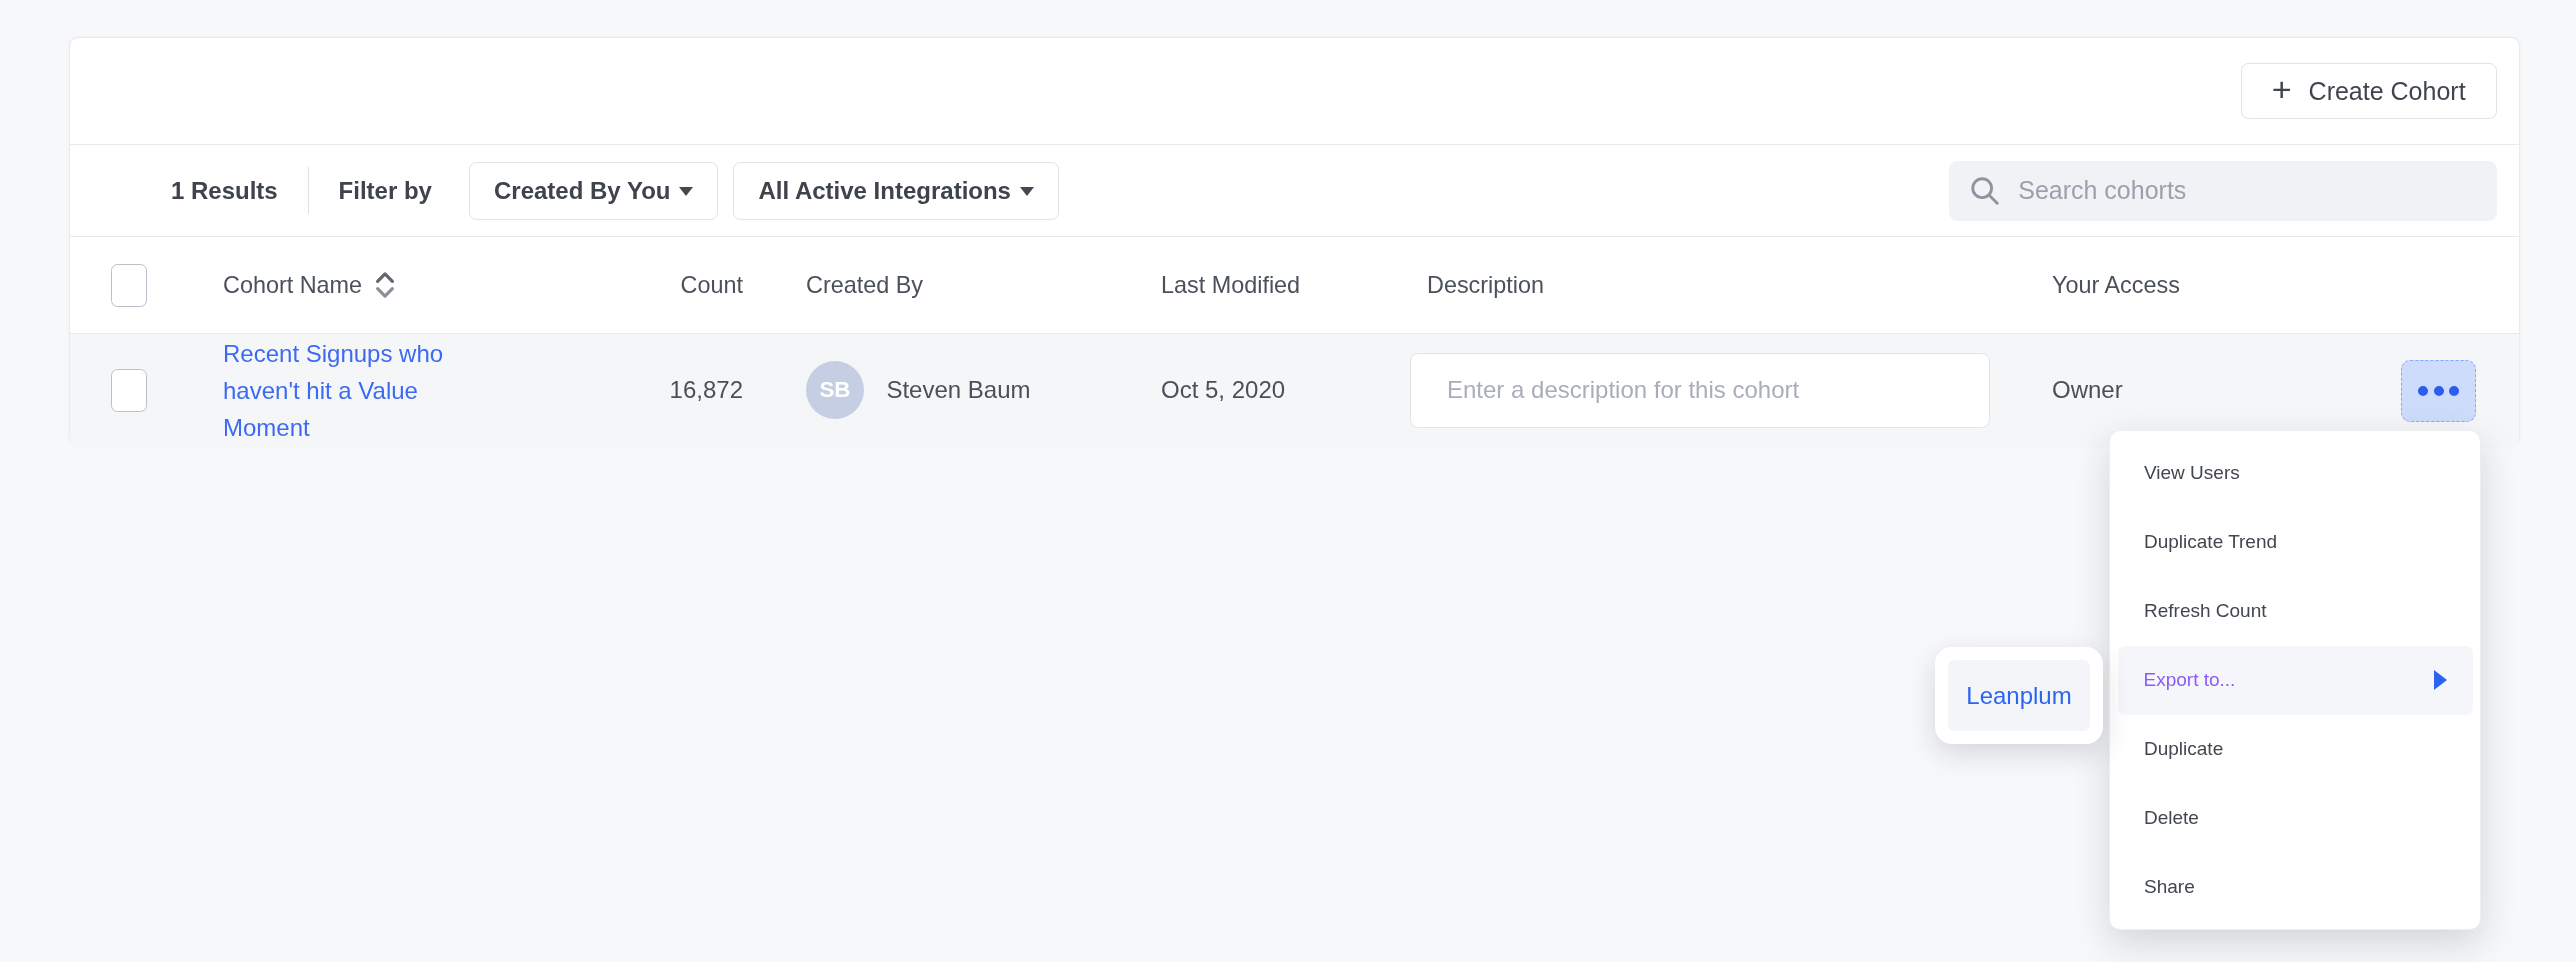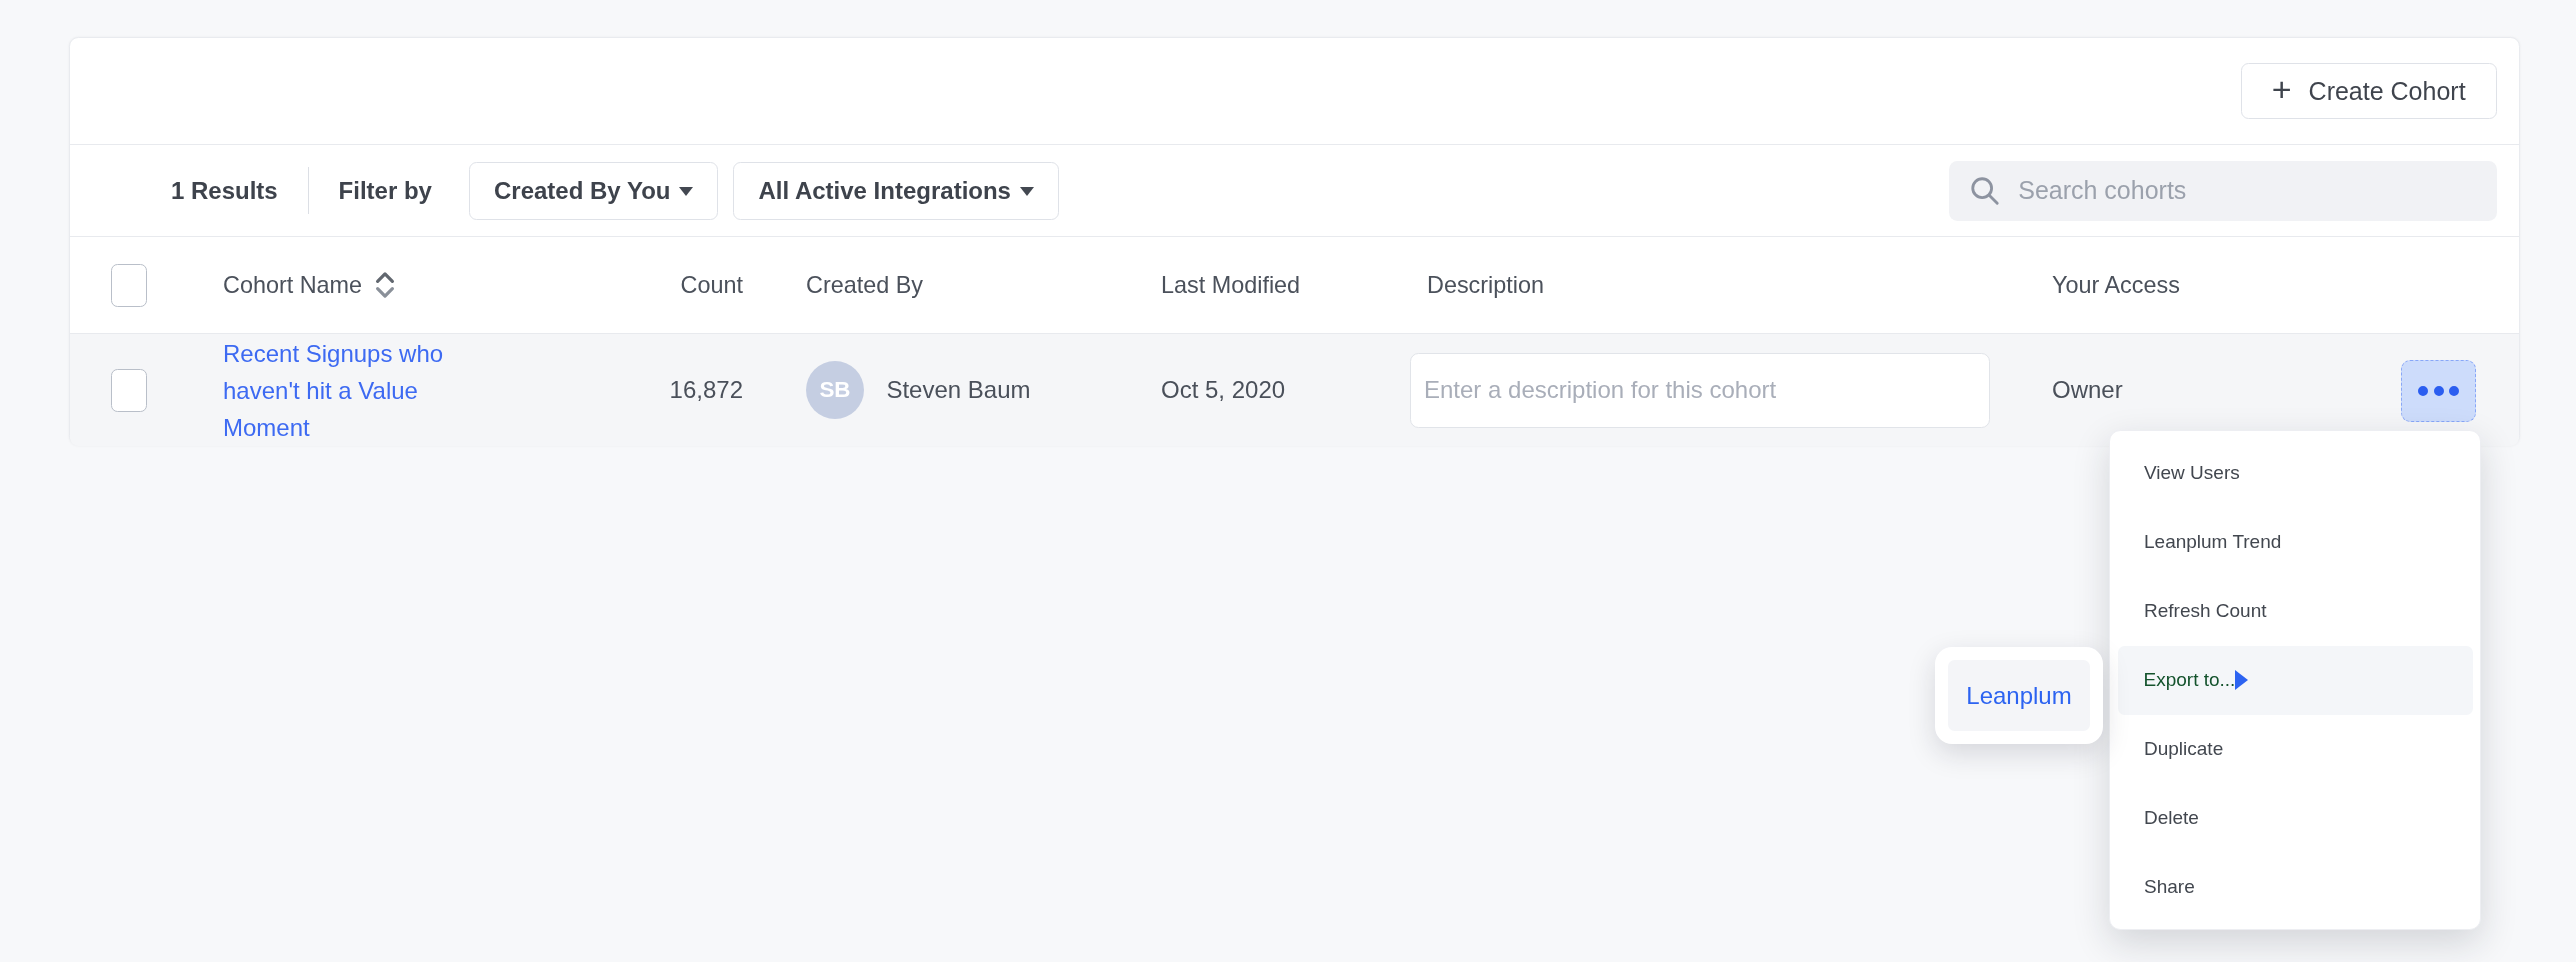--- a/index.html
+++ b/index.html
@@ -60,37 +60,37 @@
   .c-desc   { left:1357px; }
   .c-desc-input { left:1340px; }
   .c-access { left:1982px; }
 
   .sorticon { margin-left:11.2px; display:inline-flex; }
   .name-link { font-size:24px; line-height:37px; color:#3d6af2; width:252px; cursor:pointer; }
   .avatar { width:58px; height:58px; border-radius:50%; background:#c5cee2; color:#fff;
             font-size:22.4px; font-weight:600; display:flex; align-items:center;
             justify-content:center; margin-right:22.4px; }
   .desc-input { width:580px; height:75px; background:#fff; border:0.9px solid #e1e4e9;
-                border-radius:8.4px; padding:0 13px; font-size:24px; color:#42474f;
+                border-radius:8.4px; padding:0 36px; font-size:24px; color:#42474f;
                 font-family:"Liberation Sans", sans-serif; outline:none; }
   .desc-input::placeholder { color:#a9aeb9; }
 
   .dots-btn { position:absolute; left:2331px; top:26px; width:75px; height:62px;
               background:#cddcfb; border:1.9px dashed #88a7f8; border-radius:9.3px;
               display:flex; align-items:center; justify-content:center; gap:5.6px; cursor:pointer; }
   .dots-btn .ring { width:9.3px; height:9.3px; border:5.6px solid #2b5ef0; border-radius:50%; }
 
   
   .menu { position:absolute; left:2109px; top:430px; width:372px; background:#fff;
           border:0.9px solid #edeef2; border-radius:11.2px; padding:7.5px 0;
           box-shadow:0 13px 37px rgba(25,30,45,.16); z-index:5; }
   .menu-item { height:69px; display:flex; align-items:center; padding:0 34px;
                font-size:19px; color:#42474f; cursor:pointer; }
   .menu-item.highlight { margin:0 7.5px; padding:0 26px; border-radius:6.5px;
-                         background:#f4f6f9; color:#14532d; justify-content:flex-start; }
+                         background:#f4f6f9; color:#8b5cf6; justify-content:space-between; }
   .submenu-arrow { width:0; height:0; border-top:10.3px solid transparent;
                    border-bottom:10.3px solid transparent; border-left:13px solid #2c63f1; }
 
   
   .submenu { position:absolute; left:1935px; top:647px; width:168px; height:97px;
              background:#fff; border-radius:17px; box-shadow:0 9.3px 28px rgba(25,30,45,.15);
              padding:13px; z-index:6; }
   .submenu-item { width:100%; height:100%; background:#f4f5f8; border-radius:6.5px;
                   display:flex; align-items:center; justify-content:center;
                   font-size:24px; color:#2c63f1; cursor:pointer; }
@@ -185,21 +185,21 @@
     <div class="dots-btn">
       <span class="ring"></span>
       <span class="ring"></span>
       <span class="ring"></span>
     </div>
   </div>
 </div>
 
 <div class="menu">
   <div class="menu-item">View Users</div>
-  <div class="menu-item">Leanplum Trend</div>
+  <div class="menu-item">Duplicate Trend</div>
   <div class="menu-item">Refresh Count</div>
   <div class="menu-item highlight">
     <span>Export to...</span>
     <span class="submenu-arrow"></span>
   </div>
   <div class="menu-item">Duplicate</div>
   <div class="menu-item">Delete</div>
   <div class="menu-item">Share</div>
 </div>
 

